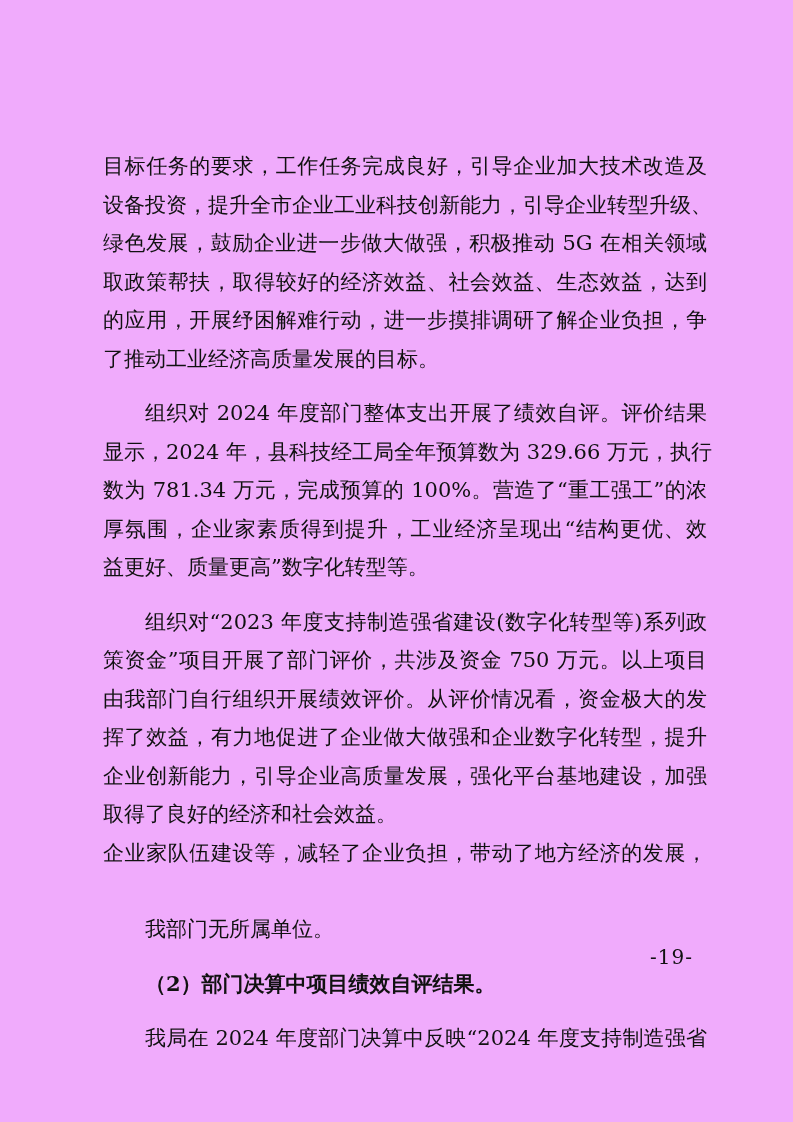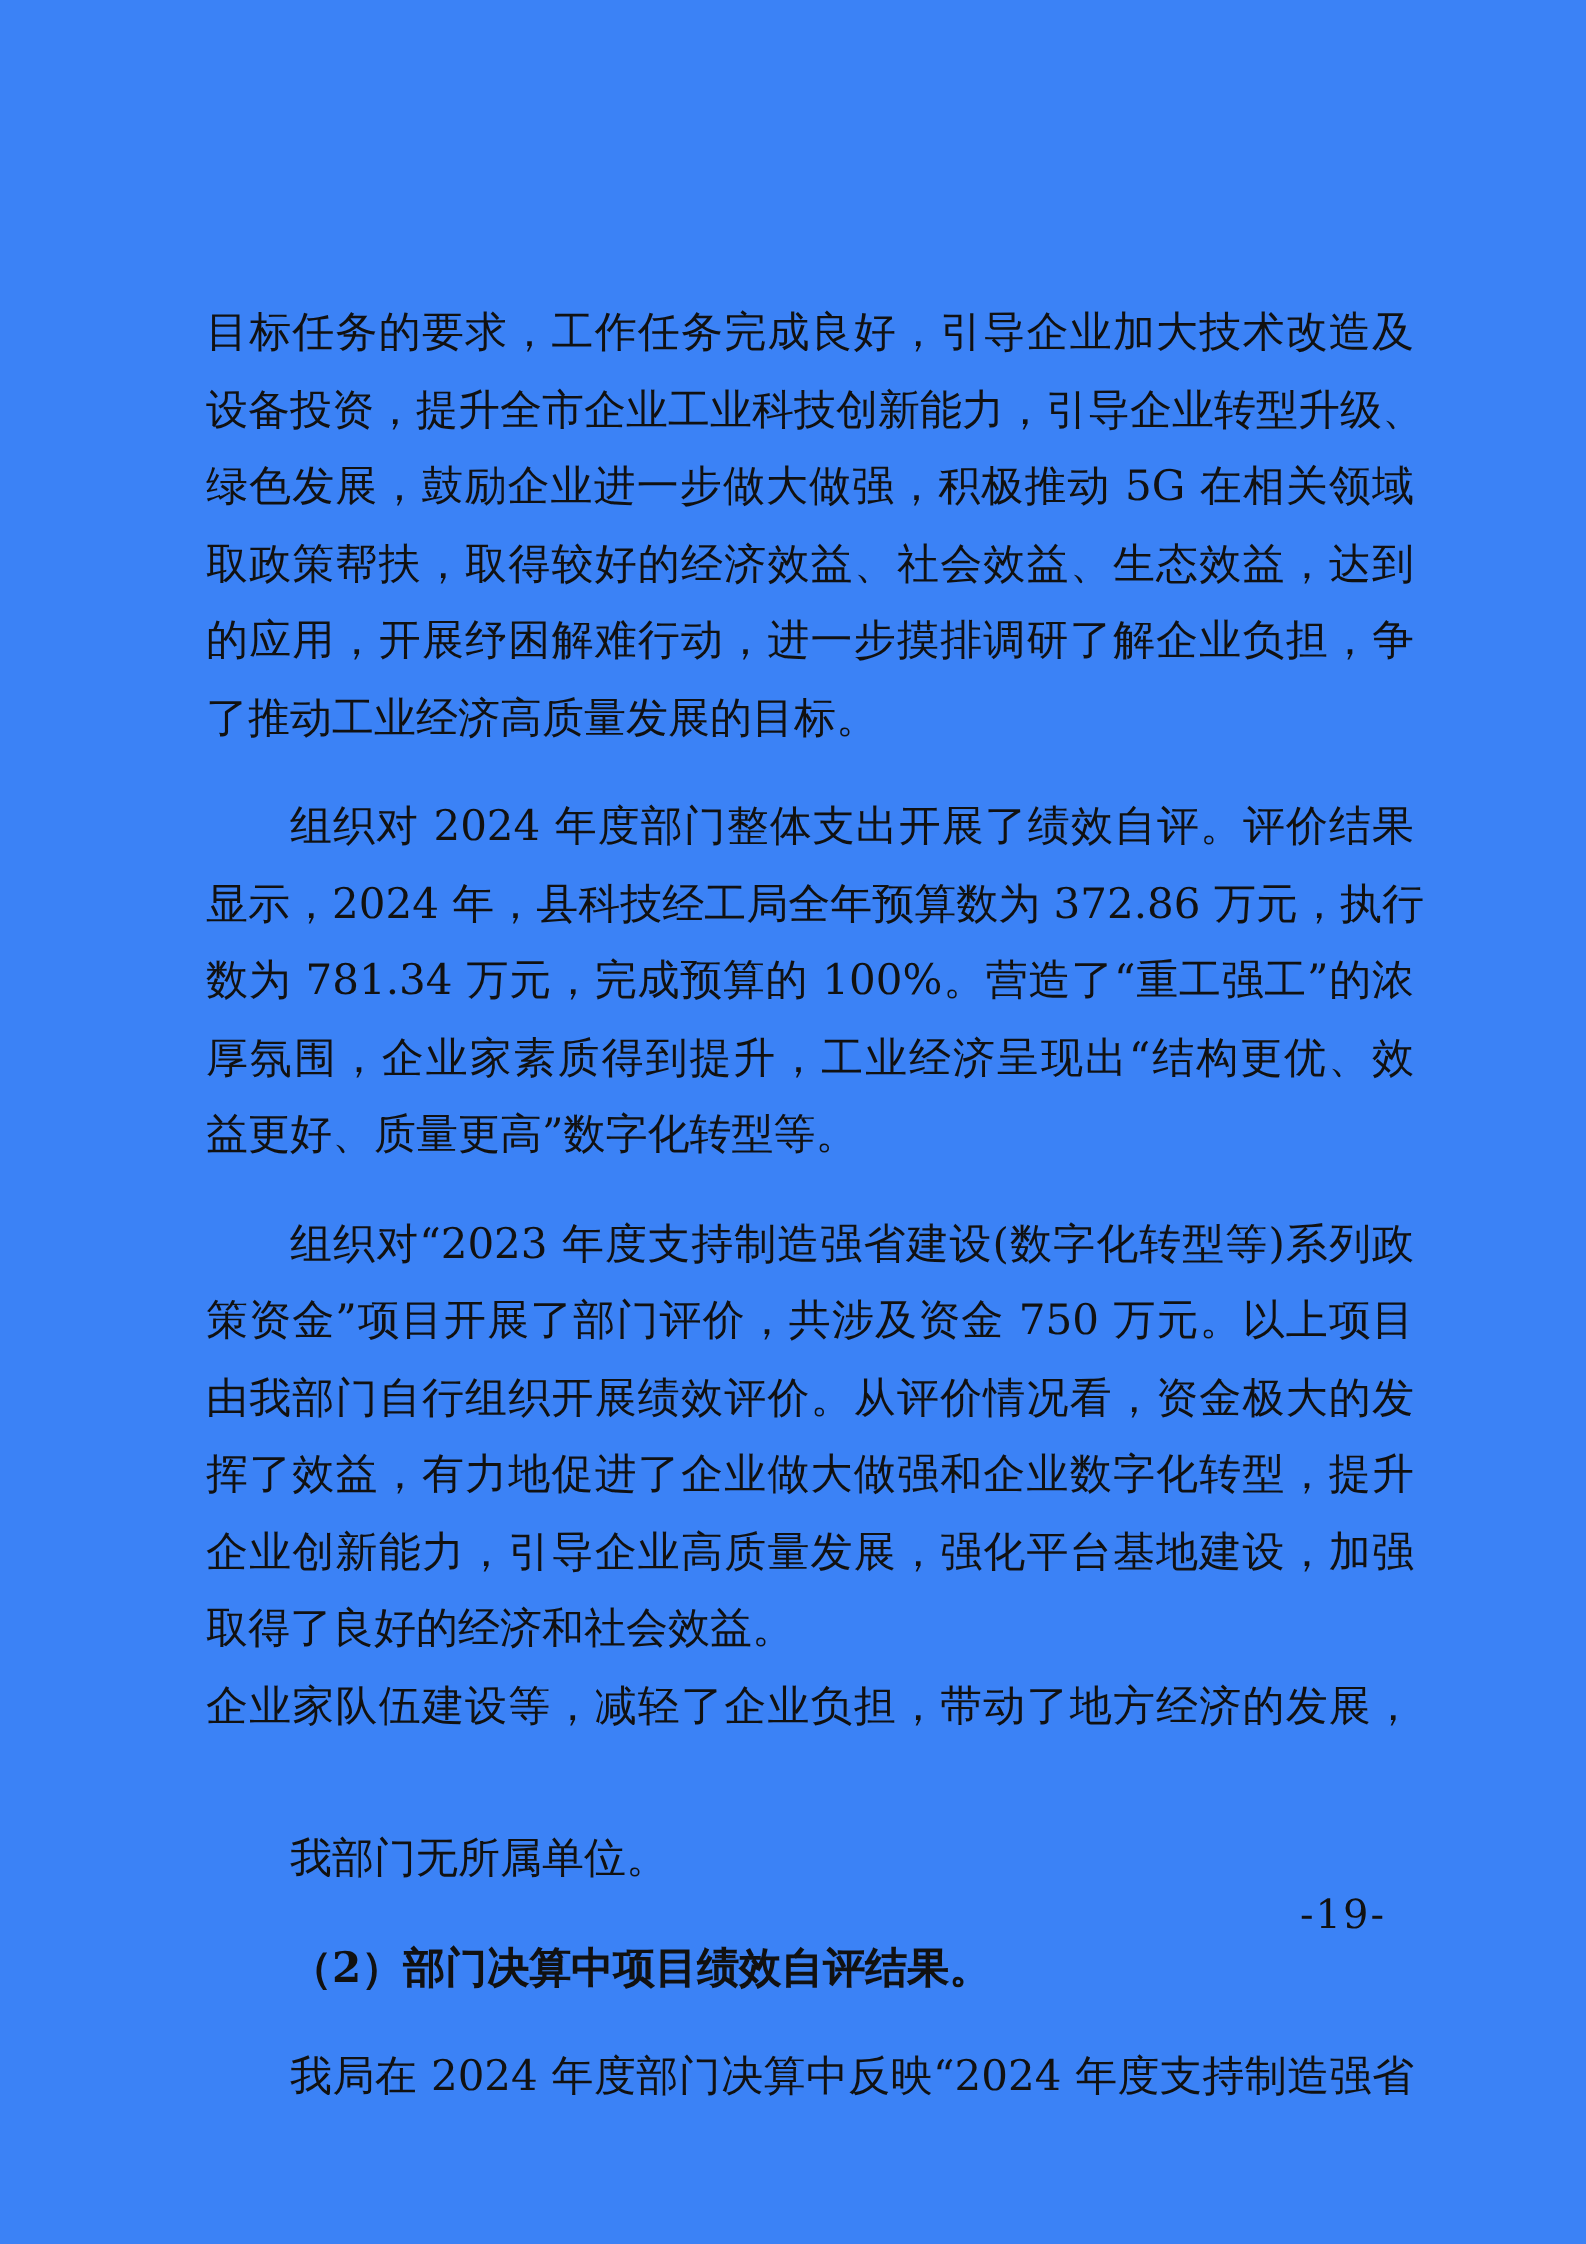--- a/index.html
+++ b/index.html
@@ -4,21 +4,21 @@
 <style>
   html, body {
     margin: 0;
     padding: 0;
     background: #ffffff;
   }
   .page {
     position: relative;
     width: 793px;
     height: 1122px;
-    background: #3b82f6;
+    background: #f0abfc;
     overflow: hidden;
     font-family: "DejaVu Serif", "Liberation Serif", serif;
     color: #111111;
   }
   .content {
     position: absolute;
     left: 103px;
     top: 147px;
     width: 604px;
   }
@@ -62,21 +62,21 @@
   <div class="content">
 
     <div class="line">目标任务的要求，工作任务完成良好，引导企业加大技术改造及</div>
     <div class="line">设备投资，提升全市企业工业科技创新能力，引导企业转型升级、</div>
     <div class="line">绿色发展，鼓励企业进一步做大做强，积极推动 5G 在相关领域</div>
     <div class="line">取政策帮扶，取得较好的经济效益、社会效益、生态效益，达到</div>
     <div class="line">的应用，开展纾困解难行动，进一步摸排调研了解企业负担，争</div>
     <div class="line end">了推动工业经济高质量发展的目标。</div>
 
     <div class="line first">组织对 2024 年度部门整体支出开展了绩效自评。评价结果</div>
-    <div class="line">显示，2024 年，县科技经工局全年预算数为 372.86 万元，执行</div>
+    <div class="line">显示，2024 年，县科技经工局全年预算数为 329.66 万元，执行</div>
     <div class="line">数为 781.34 万元，完成预算的 100%。营造了“重工强工”的浓</div>
     <div class="line">厚氛围，企业家素质得到提升，工业经济呈现出“结构更优、效</div>
     <div class="line end">益更好、质量更高”数字化转型等。</div>
 
     <div class="line first">组织对“2023 年度支持制造强省建设(数字化转型等)系列政</div>
     <div class="line">策资金”项目开展了部门评价，共涉及资金 750 万元。以上项目</div>
     <div class="line">由我部门自行组织开展绩效评价。从评价情况看，资金极大的发</div>
     <div class="line">挥了效益，有力地促进了企业做大做强和企业数字化转型，提升</div>
     <div class="line">企业创新能力，引导企业高质量发展，强化平台基地建设，加强</div>
     <div class="line end">取得了良好的经济和社会效益。</div>

